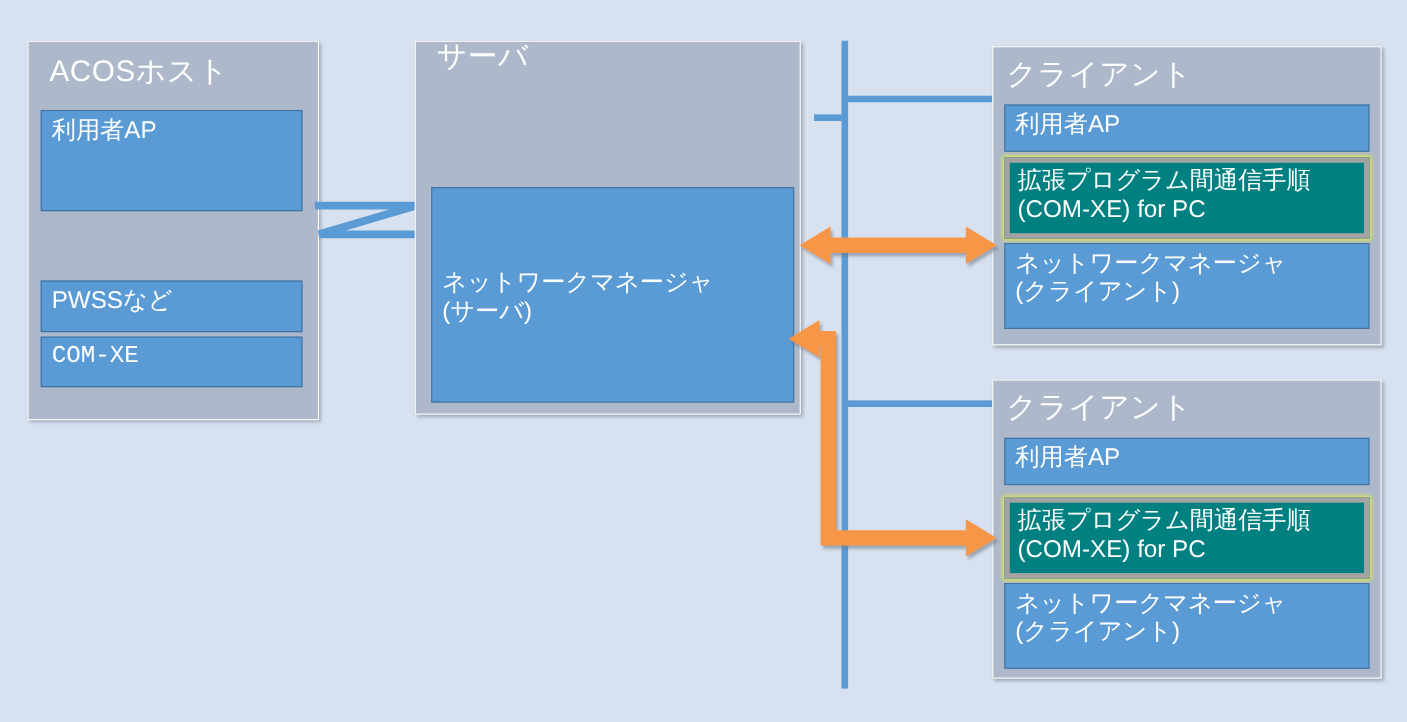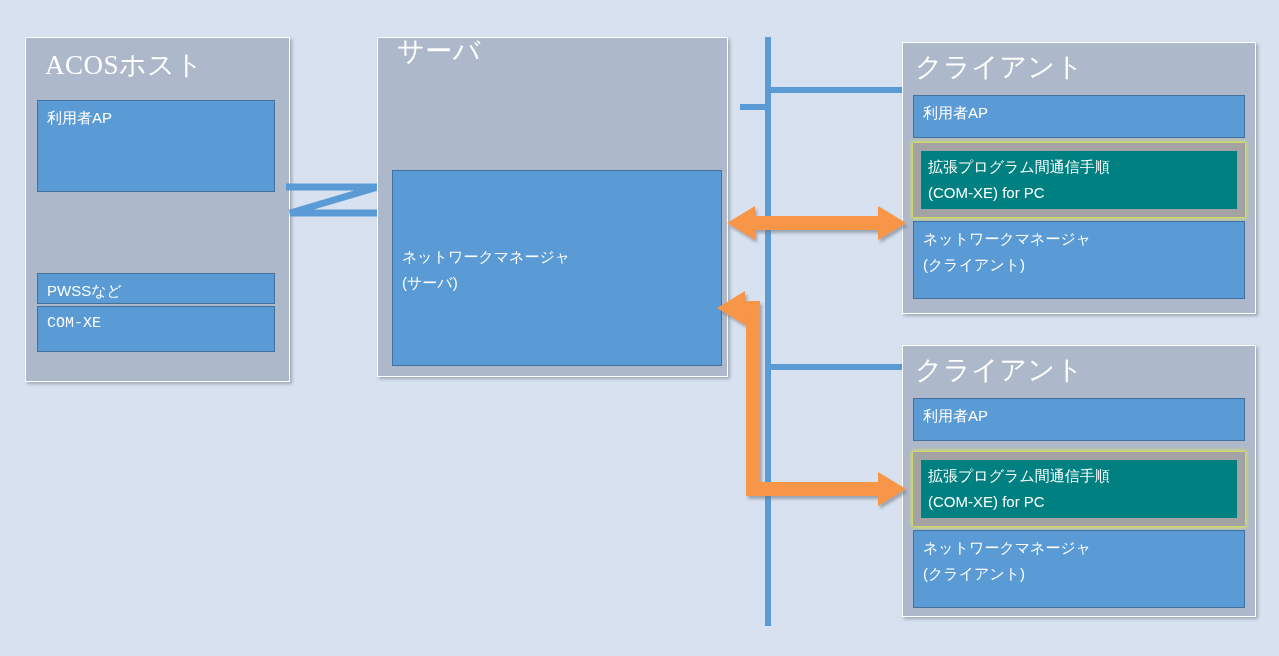--- a/index.html
+++ b/index.html
@@ -21,41 +21,40 @@
     box-sizing:border-box;
     box-shadow:2px 2px 3px rgba(90,100,115,.45);
   }
   .host-title{
     position:absolute;
     color:#ffffff;
     font-size:27px;
     line-height:30px;
     letter-spacing:.5px;
     white-space:nowrap;
-    font-family:Liberation Serif, serif;
   }
 
   
   .mod{
     position:absolute;
     background:#5b9bd5;
     border:1px solid #41719c;
     box-sizing:border-box;
     color:#ffffff;
-    font-size:15px;
+    font-size:22px;
     line-height:26px;
     padding:4px 8px 0 9px;
     white-space:pre-line;
   }
   .mod.plain{border:1px solid #41719c;}
 
   
   .mod.hl{
     background:#008080;
-    border:8px solid #a3a3a3;
+    border:5px solid #a3a3a3;
     padding:3px 8px 0 7px;
     box-shadow:0 0 4px 1px rgba(255,255,0,.75);
   }
 
   
   .netline{position:absolute;background:#5b9bd5;}
 
   
   .zigzag{position:absolute;}
 
@@ -75,21 +74,21 @@
 
     <div class="netline" style="left:740px;top:104px;width:28px;height:6px;"></div>
 
     <div class="netline" style="left:769px;top:364px;width:140px;height:6px;"></div>
   </div>
 
   <div class="host-box" style="left:25px;top:37px;width:265px;height:345px;">
   </div>
   <div class="host-title" style="left:45px;top:50px;">ACOSホスト</div>
   <div class="mod plain" style="left:37px;top:100px;width:238px;height:92px;">利用者AP</div>
-  <div class="mod plain" style="left:37px;top:255px;width:238px;height:31px;margin-top:18px;">PWSSなど</div>
+  <div class="mod plain" style="left:37px;top:255px;width:238px;height:47px;">PWSSなど</div>
   <div class="mod plain" style="left:37px;top:306px;width:238px;height:46px;font-family:Liberation Mono, monospace;">COM-XE</div>
 
   <svg class="zigzag" style="left:286px;top:180px;width:96px;height:40px;" viewBox="0 0 96 40">
     <path d="M0,7 L92,7 L4,33 L96,33" fill="none" stroke="#5b9bd5" stroke-width="7"></path>
   </svg>
 
   <div class="host-box" style="left:377px;top:37px;width:351px;height:340px;">
   </div>
   <div class="host-title" style="left:397px;top:36px;">サーバ</div>
   <div class="mod plain" style="left:392px;top:170px;width:330px;height:196px;display:flex;align-items:center;">ネットワークマネージャ

